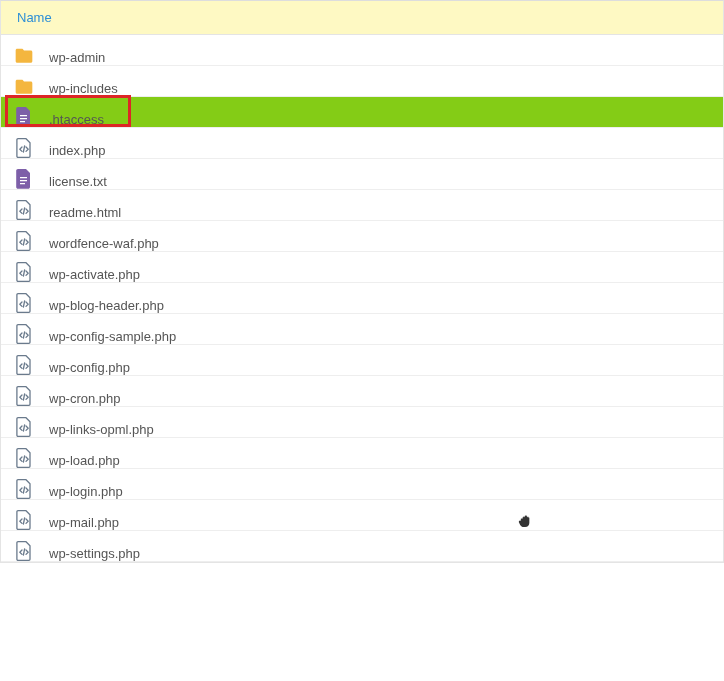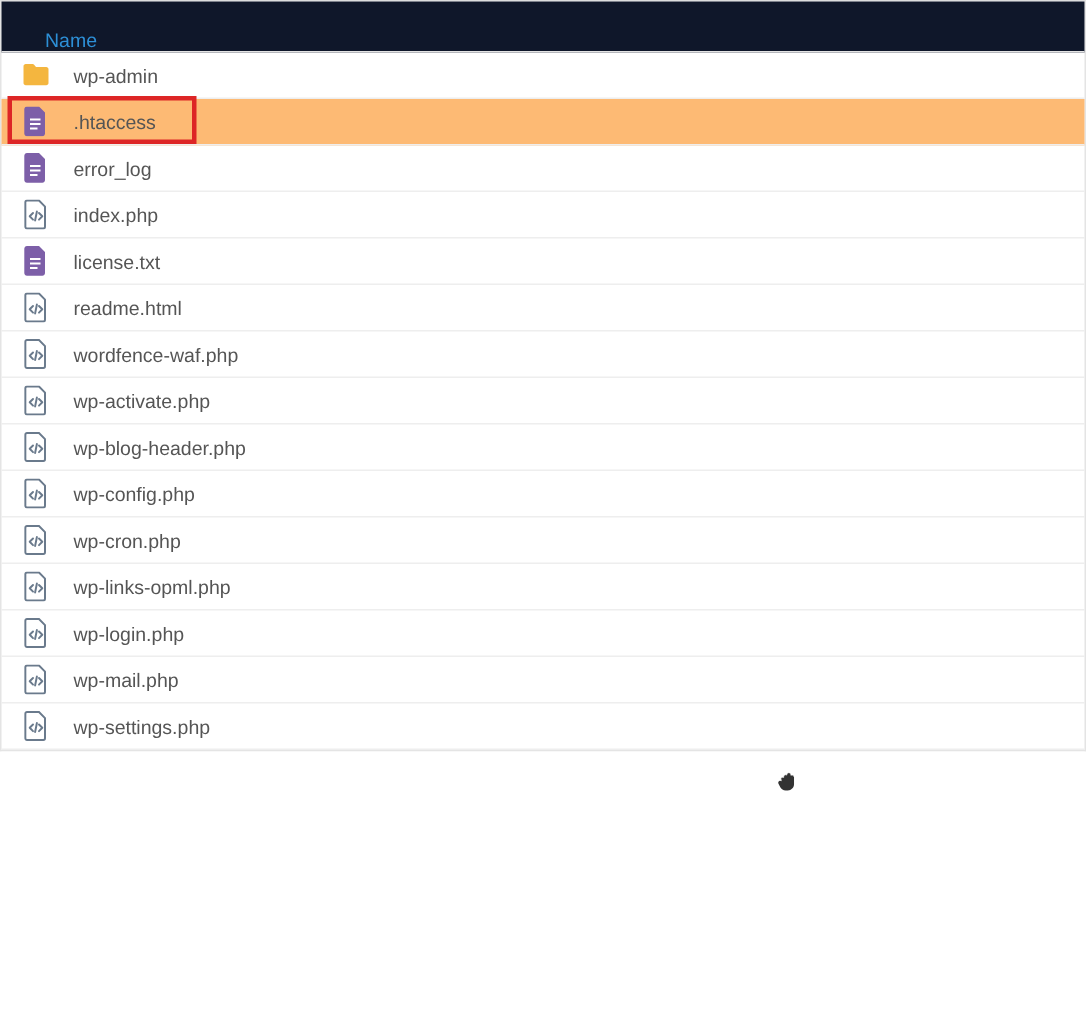--- a/index.html
+++ b/index.html
@@ -8,42 +8,42 @@
     font-size: 13px;
     color: #555;
     background: #fff;
     width: 724px;
   }
   .file-list {
     border: 1px solid #e4e4e4;
     border-top: 1px solid #ddd;
   }
   .header-row {
-    background: #0f172a;
+    background: #fef9c3;
     border-bottom: 1px solid #e4e4e4;
     height: 34px;
     display: flex;
-    align-items: flex-end;
-    padding-left: 29px;
+    align-items: center;
+    padding-left: 16px;
   }
   .header-name {
     color: #2d8fd6;
     font-size: 13px;
     cursor: pointer;
   }
   .file-row {
     height: 31px;
     display: flex;
-    align-items: center;
+    align-items: flex-end;
     border-bottom: 1px solid #eee;
     padding-left: 10px;
     position: relative;
   }
   .file-row.selected {
-    background: #fdba74;
+    background: #84cc16;
   }
   .file-row .icon-wrap {
     width: 26px;
     display: flex;
     justify-content: center;
     align-items: center;
   }
   .file-row .label {
     margin-left: 12px;
     color: #555;
@@ -75,55 +75,54 @@
   </div>
   <div id="rows">
       <div class="file-row">
         <span class="icon-wrap">
           <svg width="20" height="18" viewBox="0 0 24 20">
             <path fill="#f4b63f" d="M2 3c0-1 .8-1.8 1.8-1.8h5.5c.5 0 .9.2 1.2.5L12 3.5h8.2c1 0 1.8.8 1.8 1.8v11c0 1-.8 1.8-1.8 1.8H3.8c-1 0-1.8-.8-1.8-1.8V3z"></path>
           </svg>
         </span>
         <span class="label">wp-admin</span>
       </div>
+      <div class="file-row">
+        <span class="icon-wrap">
+          <svg width="20" height="18" viewBox="0 0 24 20">
+            <path fill="#f4b63f" d="M2 3c0-1 .8-1.8 1.8-1.8h5.5c.5 0 .9.2 1.2.5L12 3.5h8.2c1 0 1.8.8 1.8 1.8v11c0 1-.8 1.8-1.8 1.8H3.8c-1 0-1.8-.8-1.8-1.8V3z"></path>
+          </svg>
+        </span>
+        <span class="label">wp-includes</span>
+      </div>
       <div class="file-row selected">
         <span class="icon-wrap">
           <svg width="16" height="20" viewBox="0 0 16 20">
             <path fill="#7d5fa8" d="M2 0h8l4 4v14c0 1-.8 1.8-1.8 1.8H2c-1 0-1.8-.8-1.8-1.8V1.8C.2.8 1 0 2 0z"></path>
             <path fill="#fff" d="M4 8h7v1.3H4zM4 11h7v1.3H4zM4 14h5v1.3H4z"></path>
           </svg>
         </span>
         <span class="label">.htaccess</span>
         <div class="highlight-box"></div>
       </div>
       <div class="file-row">
         <span class="icon-wrap">
           <svg width="16" height="20" viewBox="0 0 16 20">
+            <path fill="none" stroke="#6a7a8c" stroke-width="1.3" d="M2 .7h8l4 4v13.5c0 .6-.5 1.1-1.1 1.1H2c-.6 0-1.1-.5-1.1-1.1V1.8C.9 1.2 1.4.7 2 .7z"></path>
+            <path fill="none" stroke="#6a7a8c" stroke-width="1.3" stroke-linecap="round" stroke-linejoin="round" d="M6 9l-2.2 2.2L6 13.4M10 9l2.2 2.2L10 13.4M8.6 8l-1.2 6"></path>
+          </svg>
+        </span>
+        <span class="label">index.php</span>
+      </div>
+      <div class="file-row">
+        <span class="icon-wrap">
+          <svg width="16" height="20" viewBox="0 0 16 20">
             <path fill="#7d5fa8" d="M2 0h8l4 4v14c0 1-.8 1.8-1.8 1.8H2c-1 0-1.8-.8-1.8-1.8V1.8C.2.8 1 0 2 0z"></path>
             <path fill="#fff" d="M4 8h7v1.3H4zM4 11h7v1.3H4zM4 14h5v1.3H4z"></path>
           </svg>
         </span>
-        <span class="label">error_log</span>
-      </div>
-      <div class="file-row">
-        <span class="icon-wrap">
-          <svg width="16" height="20" viewBox="0 0 16 20">
-            <path fill="none" stroke="#6a7a8c" stroke-width="1.3" d="M2 .7h8l4 4v13.5c0 .6-.5 1.1-1.1 1.1H2c-.6 0-1.1-.5-1.1-1.1V1.8C.9 1.2 1.4.7 2 .7z"></path>
-            <path fill="none" stroke="#6a7a8c" stroke-width="1.3" stroke-linecap="round" stroke-linejoin="round" d="M6 9l-2.2 2.2L6 13.4M10 9l2.2 2.2L10 13.4M8.6 8l-1.2 6"></path>
-          </svg>
-        </span>
-        <span class="label">index.php</span>
-      </div>
-      <div class="file-row">
-        <span class="icon-wrap">
-          <svg width="16" height="20" viewBox="0 0 16 20">
-            <path fill="#7d5fa8" d="M2 0h8l4 4v14c0 1-.8 1.8-1.8 1.8H2c-1 0-1.8-.8-1.8-1.8V1.8C.2.8 1 0 2 0z"></path>
-            <path fill="#fff" d="M4 8h7v1.3H4zM4 11h7v1.3H4zM4 14h5v1.3H4z"></path>
-          </svg>
-        </span>
         <span class="label">license.txt</span>
       </div>
       <div class="file-row">
         <span class="icon-wrap">
           <svg width="16" height="20" viewBox="0 0 16 20">
             <path fill="none" stroke="#6a7a8c" stroke-width="1.3" d="M2 .7h8l4 4v13.5c0 .6-.5 1.1-1.1 1.1H2c-.6 0-1.1-.5-1.1-1.1V1.8C.9 1.2 1.4.7 2 .7z"></path>
             <path fill="none" stroke="#6a7a8c" stroke-width="1.3" stroke-linecap="round" stroke-linejoin="round" d="M6 9l-2.2 2.2L6 13.4M10 9l2.2 2.2L10 13.4M8.6 8l-1.2 6"></path>
           </svg>
         </span>
         <span class="label">readme.html</span>
@@ -155,39 +154,57 @@
         </span>
         <span class="label">wp-blog-header.php</span>
       </div>
       <div class="file-row">
         <span class="icon-wrap">
           <svg width="16" height="20" viewBox="0 0 16 20">
             <path fill="none" stroke="#6a7a8c" stroke-width="1.3" d="M2 .7h8l4 4v13.5c0 .6-.5 1.1-1.1 1.1H2c-.6 0-1.1-.5-1.1-1.1V1.8C.9 1.2 1.4.7 2 .7z"></path>
             <path fill="none" stroke="#6a7a8c" stroke-width="1.3" stroke-linecap="round" stroke-linejoin="round" d="M6 9l-2.2 2.2L6 13.4M10 9l2.2 2.2L10 13.4M8.6 8l-1.2 6"></path>
           </svg>
         </span>
+        <span class="label">wp-config-sample.php</span>
+      </div>
+      <div class="file-row">
+        <span class="icon-wrap">
+          <svg width="16" height="20" viewBox="0 0 16 20">
+            <path fill="none" stroke="#6a7a8c" stroke-width="1.3" d="M2 .7h8l4 4v13.5c0 .6-.5 1.1-1.1 1.1H2c-.6 0-1.1-.5-1.1-1.1V1.8C.9 1.2 1.4.7 2 .7z"></path>
+            <path fill="none" stroke="#6a7a8c" stroke-width="1.3" stroke-linecap="round" stroke-linejoin="round" d="M6 9l-2.2 2.2L6 13.4M10 9l2.2 2.2L10 13.4M8.6 8l-1.2 6"></path>
+          </svg>
+        </span>
         <span class="label">wp-config.php</span>
       </div>
       <div class="file-row">
         <span class="icon-wrap">
           <svg width="16" height="20" viewBox="0 0 16 20">
             <path fill="none" stroke="#6a7a8c" stroke-width="1.3" d="M2 .7h8l4 4v13.5c0 .6-.5 1.1-1.1 1.1H2c-.6 0-1.1-.5-1.1-1.1V1.8C.9 1.2 1.4.7 2 .7z"></path>
             <path fill="none" stroke="#6a7a8c" stroke-width="1.3" stroke-linecap="round" stroke-linejoin="round" d="M6 9l-2.2 2.2L6 13.4M10 9l2.2 2.2L10 13.4M8.6 8l-1.2 6"></path>
           </svg>
         </span>
         <span class="label">wp-cron.php</span>
       </div>
       <div class="file-row">
         <span class="icon-wrap">
           <svg width="16" height="20" viewBox="0 0 16 20">
             <path fill="none" stroke="#6a7a8c" stroke-width="1.3" d="M2 .7h8l4 4v13.5c0 .6-.5 1.1-1.1 1.1H2c-.6 0-1.1-.5-1.1-1.1V1.8C.9 1.2 1.4.7 2 .7z"></path>
             <path fill="none" stroke="#6a7a8c" stroke-width="1.3" stroke-linecap="round" stroke-linejoin="round" d="M6 9l-2.2 2.2L6 13.4M10 9l2.2 2.2L10 13.4M8.6 8l-1.2 6"></path>
           </svg>
         </span>
         <span class="label">wp-links-opml.php</span>
+      </div>
+      <div class="file-row">
+        <span class="icon-wrap">
+          <svg width="16" height="20" viewBox="0 0 16 20">
+            <path fill="none" stroke="#6a7a8c" stroke-width="1.3" d="M2 .7h8l4 4v13.5c0 .6-.5 1.1-1.1 1.1H2c-.6 0-1.1-.5-1.1-1.1V1.8C.9 1.2 1.4.7 2 .7z"></path>
+            <path fill="none" stroke="#6a7a8c" stroke-width="1.3" stroke-linecap="round" stroke-linejoin="round" d="M6 9l-2.2 2.2L6 13.4M10 9l2.2 2.2L10 13.4M8.6 8l-1.2 6"></path>
+          </svg>
+        </span>
+        <span class="label">wp-load.php</span>
       </div>
       <div class="file-row">
         <span class="icon-wrap">
           <svg width="16" height="20" viewBox="0 0 16 20">
             <path fill="none" stroke="#6a7a8c" stroke-width="1.3" d="M2 .7h8l4 4v13.5c0 .6-.5 1.1-1.1 1.1H2c-.6 0-1.1-.5-1.1-1.1V1.8C.9 1.2 1.4.7 2 .7z"></path>
             <path fill="none" stroke="#6a7a8c" stroke-width="1.3" stroke-linecap="round" stroke-linejoin="round" d="M6 9l-2.2 2.2L6 13.4M10 9l2.2 2.2L10 13.4M8.6 8l-1.2 6"></path>
           </svg>
         </span>
         <span class="label">wp-login.php</span>
       </div>

